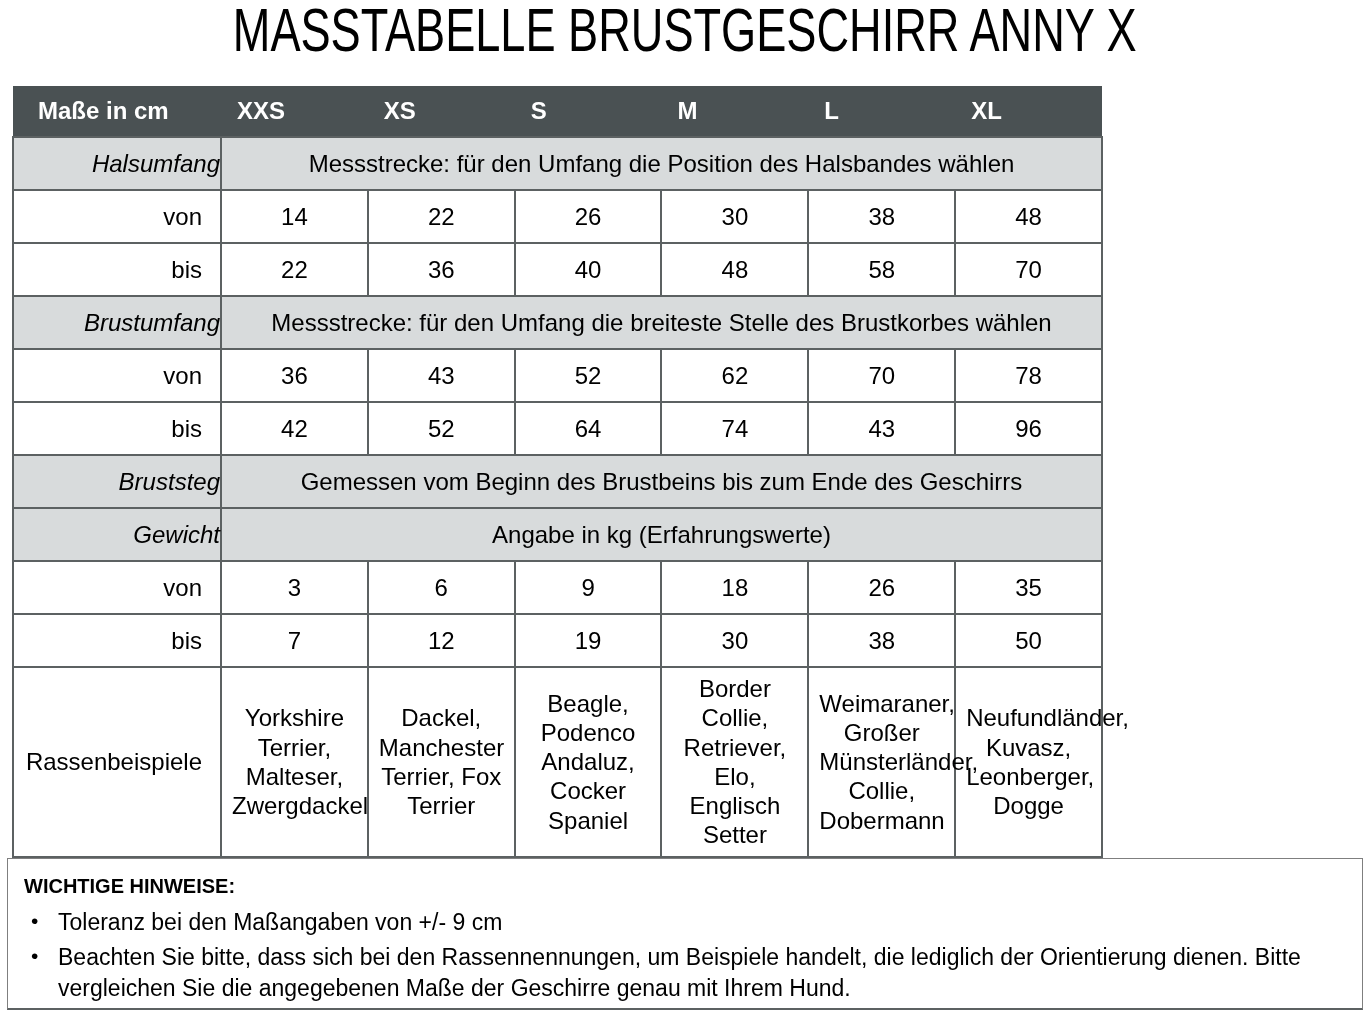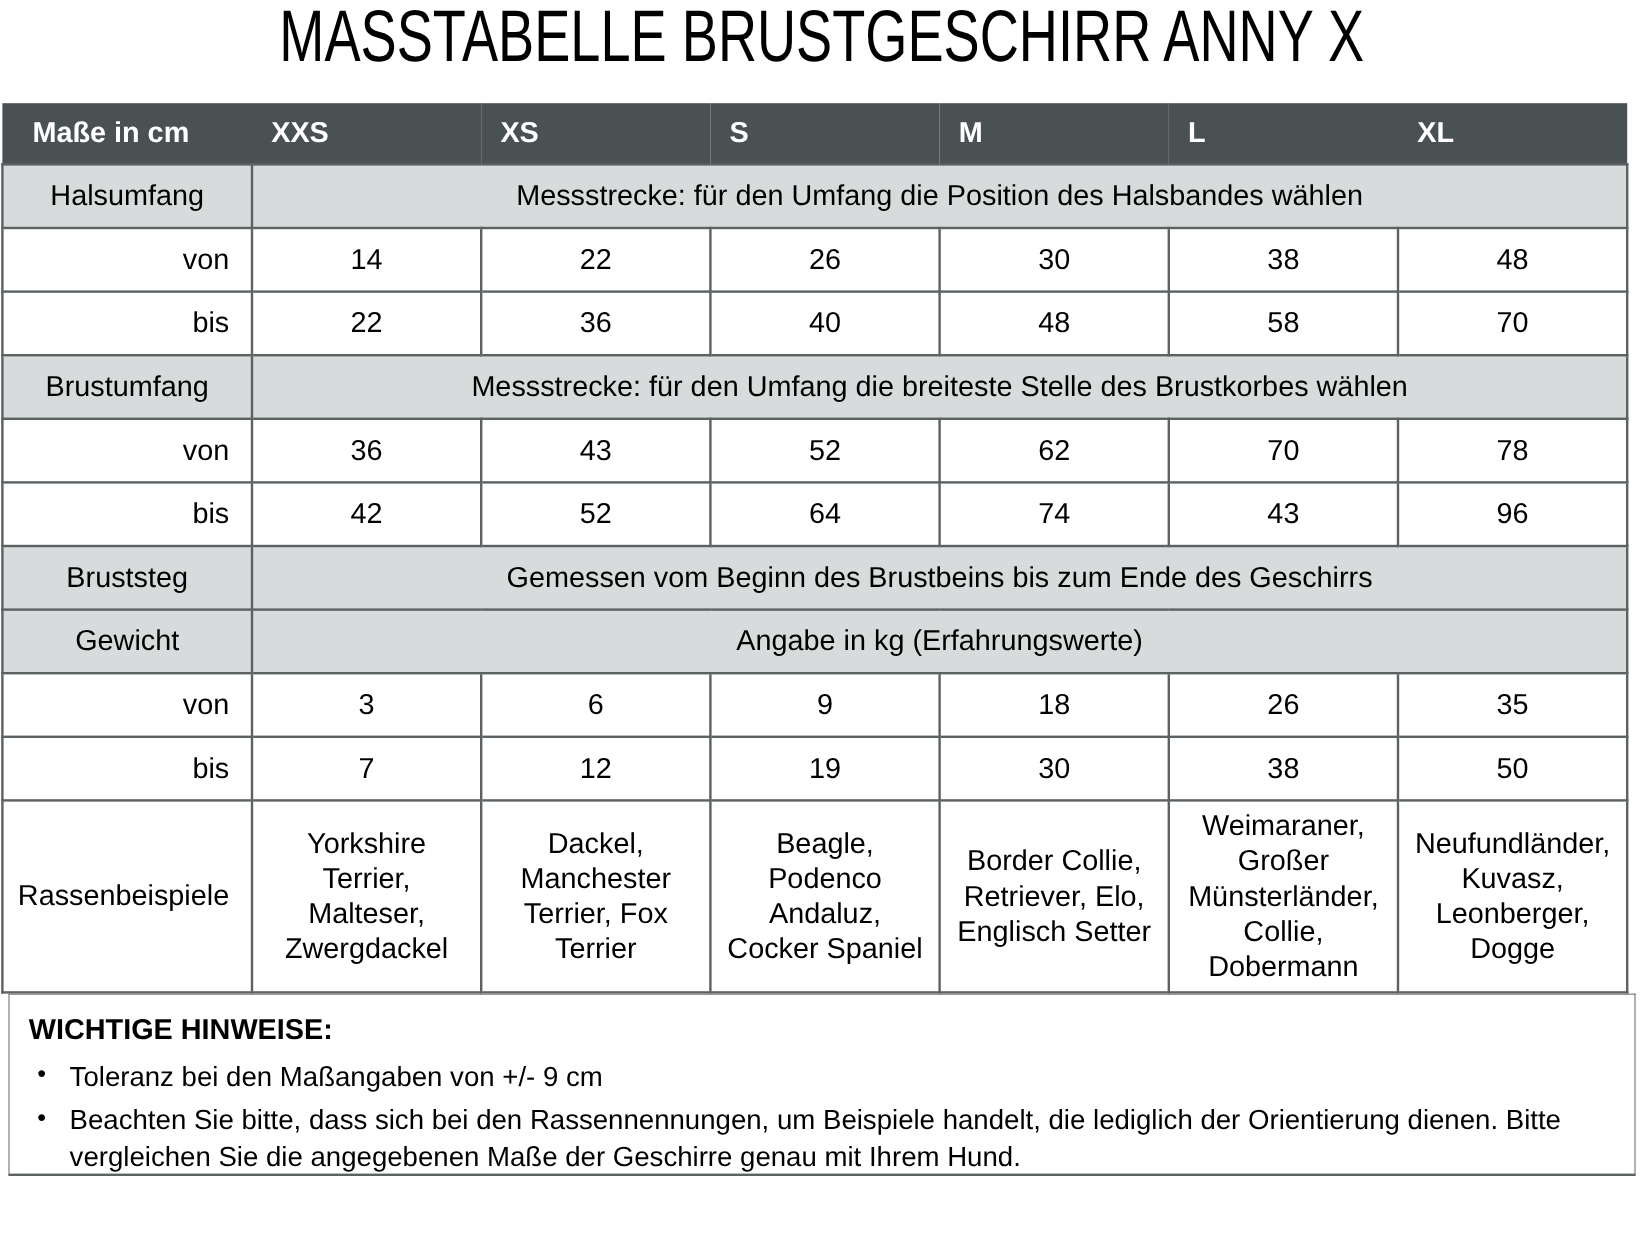--- a/index.html
+++ b/index.html
@@ -14,47 +14,47 @@
   body{
     width:1370px;height:1036px;background:#ffffff;color:#000;
     font-family:"Liberation Sans",sans-serif;overflow:hidden;
   }
   .title-wrap{height:86px;display:flex;align-items:flex-start;justify-content:center;}
   .title{
     font-size:61px;font-weight:normal;white-space:nowrap;letter-spacing:0;
     transform:scaleX(0.74);transform-origin:center center;line-height:1;
   }
   table.size-table{
-    width:1356px;margin:0 1px;border-collapse:collapse;table-layout:fixed;
+    width:1091px;margin:0 12px;border-collapse:collapse;table-layout:fixed;
   }
   col.label-col{width:208px;}
   th{
     background:var(--header_bg);color:var(--header_text);
     font-size:24px;font-weight:bold;text-align:left;
     height:51px;padding:0 0 0 16px;border:none;
   }
   th.measure-head{padding-left:25px;}
   td{
     border:2px solid var(--grid);
     font-size:24px;height:53px;padding:0;vertical-align:middle;
   }
   tr.section-row td{background:var(--section_bg);}
-  td.sec-label{text-align:center;}
+  td.sec-label{text-align:right;font-style:italic;}
   td.sec-desc{text-align:center;}
   td.row-label{text-align:right;padding-right:18px;}
   td.value{text-align:center;}
   tr.breeds-row td{height:158px;}
   tr.breeds-row td.value{padding:6px 10px;line-height:1.22;}
   .notes{
     width:1356px;margin:0 7px;height:152px;
     border:1px solid var(--note_border);
     border-bottom:2px solid var(--grid);
     padding:16px 16px 0 16px;font-size:23px;
   }
-  .notes-heading{font-weight:bold;font-size:24px;margin-bottom:9px;}
+  .notes-heading{font-weight:bold;font-size:20px;margin-bottom:9px;}
   .note-item{display:flex;margin-bottom:5px;line-height:1.34;}
   .note-bullet{flex:0 0 34px;padding-left:7px;font-size:21px;}
   .note-text{flex:1;}
 </style>
 </head>
 <body>
 
 <div class="title-wrap">
   <div class="title">MASSTABELLE BRUSTGESCHIRR ANNY X</div>
 </div>

